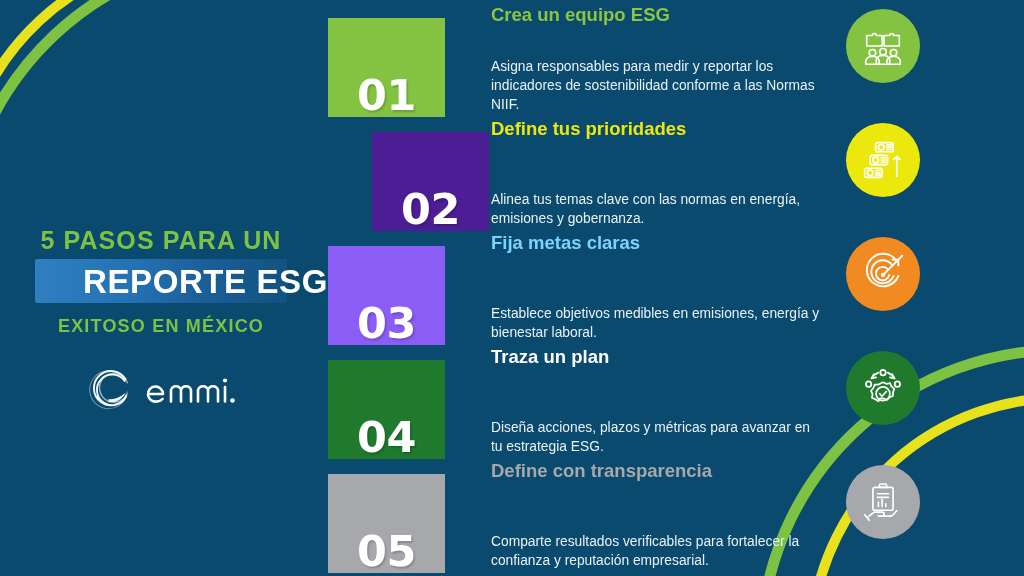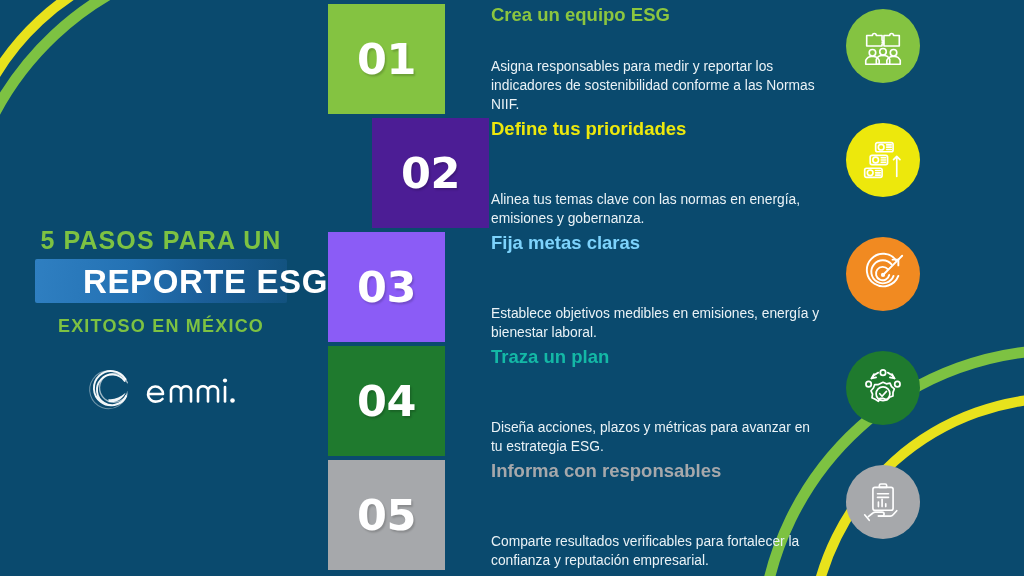--- a/index.html
+++ b/index.html
@@ -51,22 +51,22 @@
   
   .steps{position:absolute;left:0;top:0;width:1024px;height:576px;}
   .step{position:absolute;left:328px;right:0;height:110px;}
   .step-1{top:4px;}
   .step-2{top:118px;}
   .step-3{top:232px;}
   .step-4{top:346px;}
   .step-5{top:460px;}
 
   .num-box{
-    position:absolute;left:0;top:0;width:117px;height:110px;
-    display:flex;align-items:center;justify-content:center;
+    position:absolute;left:0;top:14px;width:117px;height:99px;
+    display:flex;align-items:flex-end;justify-content:center;
   }
   .num-box .num{
     font-family:"DejaVu Sans", sans-serif;
     font-size:43px;font-weight:bold;color:#ffffff;
     letter-spacing:-0.5px;line-height:1;
     text-shadow:1.5px 2px 2px rgba(0,0,0,.18);
   }
 
   .step-text{
     position:absolute;left:163px;top:0;width:330px;height:110px;
@@ -215,21 +215,21 @@
           </g>
         </svg>
       </div>
     </div>
 
     <div class="step step-4">
       <div class="num-box" style="background: rgb(31, 122, 46);">
         <span class="num">04</span>
       </div>
       <div class="step-text">
-        <div class="step-head" style="color: #14b8a6;">Traza un plan</div>
+        <div class="step-head" style="color: #ffffff;">Traza un plan</div>
         <div class="step-body">Diseña acciones, plazos y métricas para avanzar en tu estrategia ESG.</div>
       </div>
       <div class="icon-wrap" style="background: rgb(31, 122, 46);">
         <svg width="46" height="46" viewBox="0 0 48 48">
           <g fill="none" stroke="#ffffff" stroke-width="1.8" stroke-linejoin="round" stroke-linecap="round">
             <circle cx="24" cy="8" r="2.8"></circle>
             <circle cx="9" cy="20" r="2.8"></circle>
             <circle cx="39" cy="20" r="2.8"></circle>
             <path d="M12 14 A 15 15 0 0 1 19 8"></path>
             <path d="M14.5 9.5 L12 14 L16.8 13"></path>
@@ -243,21 +243,21 @@
           </g>
         </svg>
       </div>
     </div>
 
     <div class="step step-5">
       <div class="num-box" style="background: rgb(166, 168, 171);">
         <span class="num">05</span>
       </div>
       <div class="step-text">
-        <div class="step-head" style="color: rgb(166, 168, 171);">Informa con responsables</div>
+        <div class="step-head" style="color: rgb(166, 168, 171);">Define con transparencia</div>
         <div class="step-body">Comparte resultados verificables para fortalecer la confianza y reputación empresarial.</div>
       </div>
       <div class="icon-wrap" style="background: rgb(166, 168, 171);">
         <svg width="44" height="44" viewBox="0 0 48 48">
           <g fill="none" stroke="#ffffff" stroke-width="1.8" stroke-linejoin="round" stroke-linecap="round">
             <rect x="13" y="8" width="22" height="25" rx="2.2"></rect>
             <path d="M20 8 V6 a1.6 1.6 0 0 1 1.6-1.6 h4.8 A1.6 1.6 0 0 1 28 6 v2 z"></path>
             <path d="M18 15 h12 M18 19 h12"></path>
             <path d="M19 29 v-5 M23 29 v-8 M27 29 v-3"></path>
             <path d="M8 40 l5 -4 a4 4 0 0 1 3 -1 h7 a2.2 2.2 0 0 1 0 4.4 h-4"></path>

